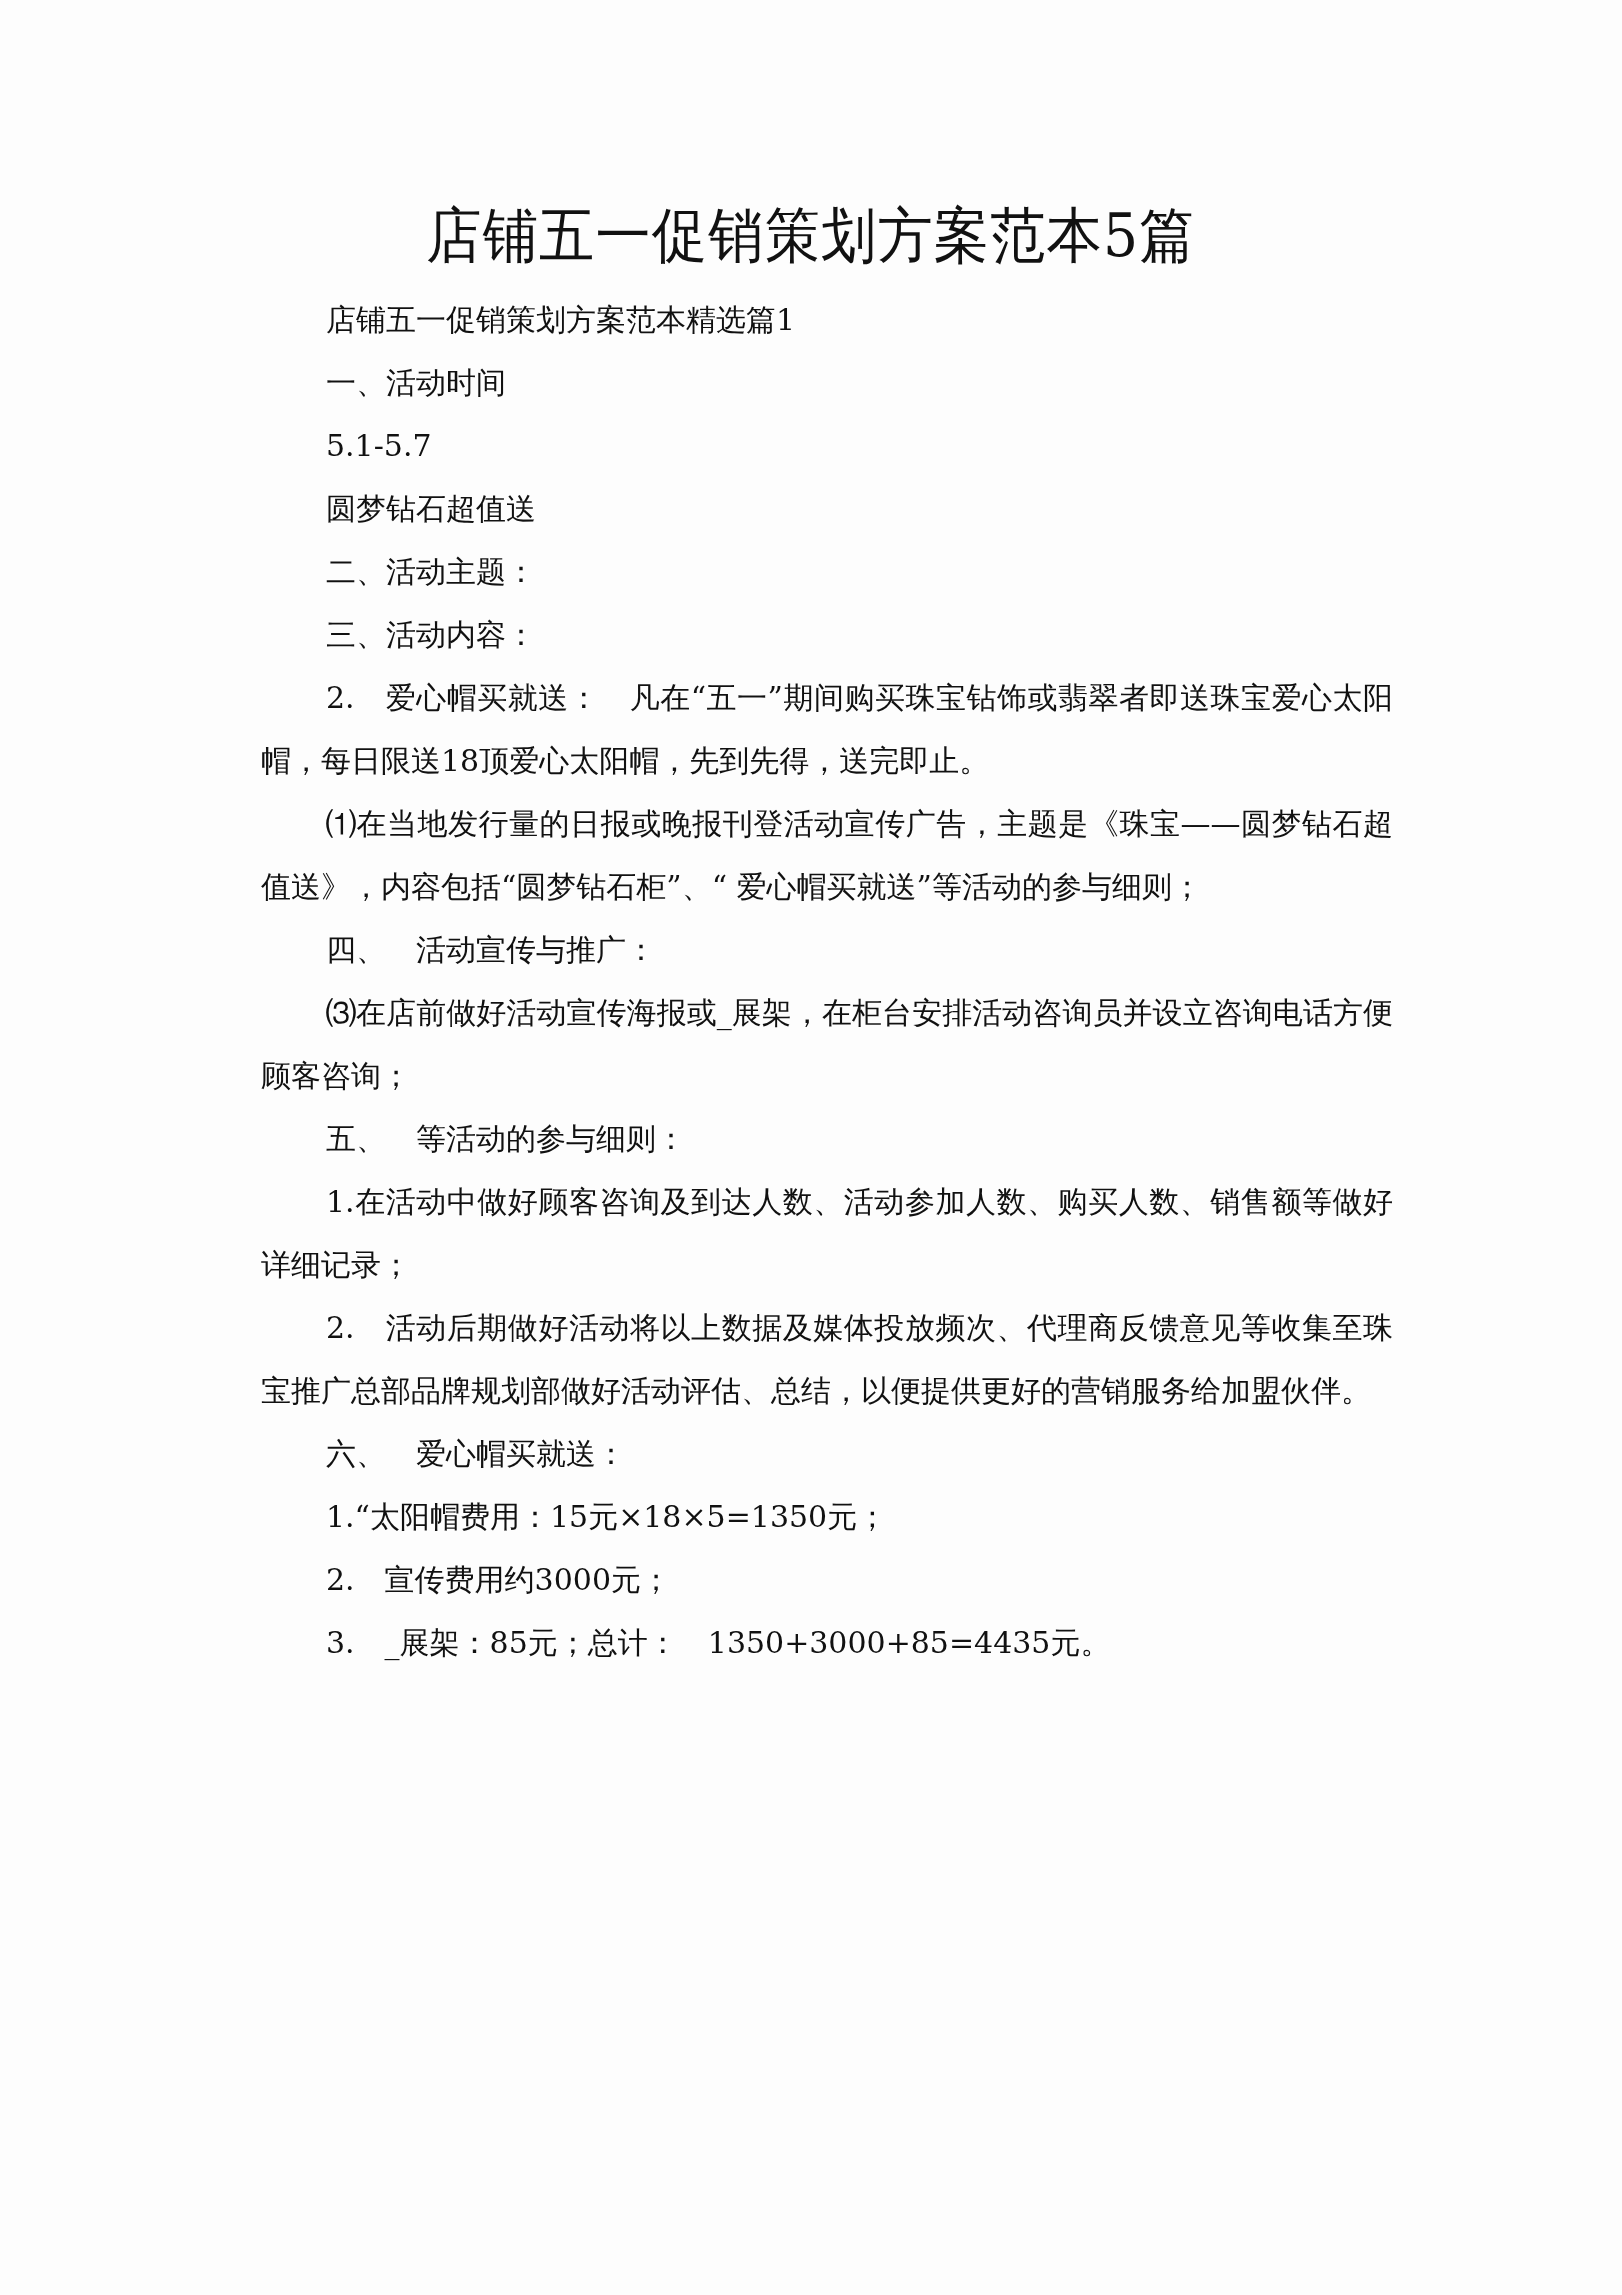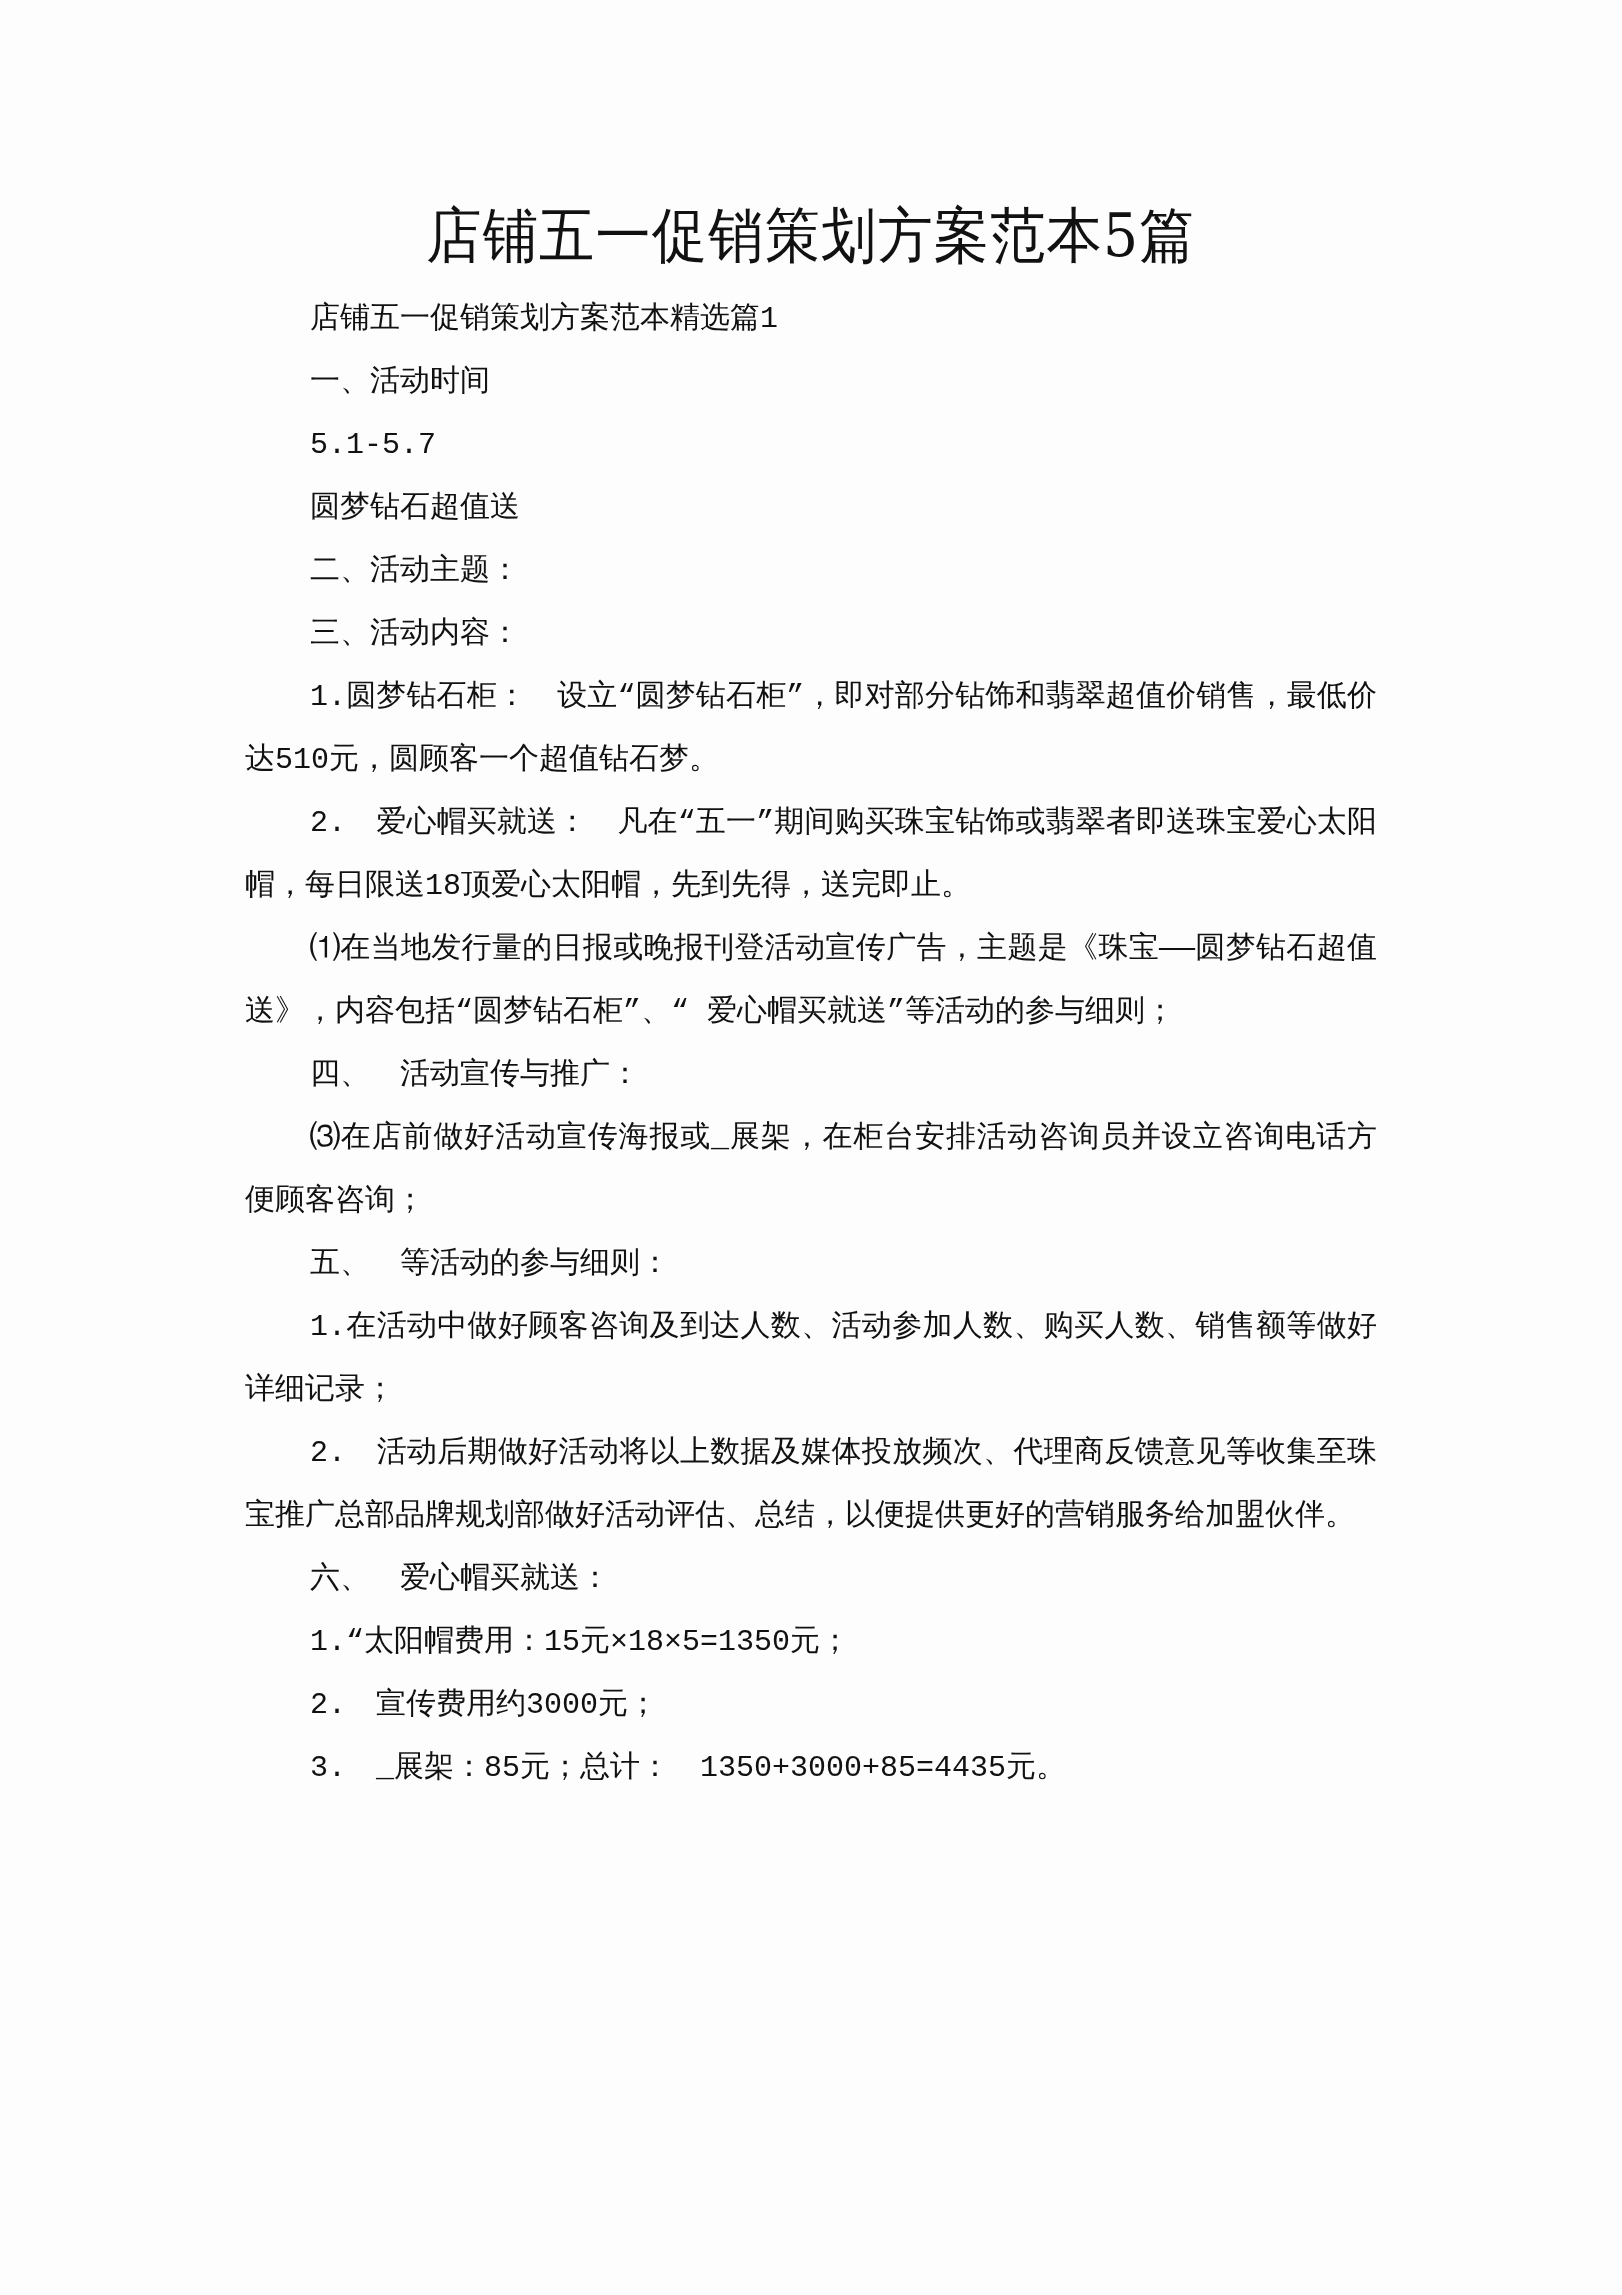--- a/index.html
+++ b/index.html
@@ -30,26 +30,25 @@
       font-size: 60px;
       line-height: 79px;
       font-weight: normal;
       letter-spacing: 1.3px;
       margin: 0;
       transform: scaleX(0.92);
       transform-origin: center;
     }
     .body {
       position: absolute;
-      left: 0;
+      left: 16px;
       top: 288px;
       width: 1132px;
       font-size: 30px;
       line-height: 63px;
-      font-family: Liberation Mono, monospace;
     }
     .para {
       margin: 0;
       text-indent: 65px;
       text-align: justify;
       text-justify: inter-character;
       white-space: normal;
       word-break: break-all;
     }
   </style>
@@ -59,21 +58,20 @@
 <div class="page">
   <h1 class="doc-title">店铺五一促销策划方案范本5篇</h1>
 
   <div class="body">
     <p class="para">店铺五一促销策划方案范本精选篇1</p>
     <p class="para">一、活动时间</p>
     <p class="para">5.1-5.7</p>
     <p class="para">圆梦钻石超值送</p>
     <p class="para">二、活动主题：</p>
     <p class="para">三、活动内容：</p>
-    <p class="para">1.圆梦钻石柜：　设立“圆梦钻石柜”，即对部分钻饰和翡翠超值价销售，最低价达510元，圆顾客一个超值钻石梦。</p>
     <p class="para">2.　爱心帽买就送：　凡在“五一”期间购买珠宝钻饰或翡翠者即送珠宝爱心太阳帽，每日限送18顶爱心太阳帽，先到先得，送完即止。</p>
     <p class="para">⑴在当地发行量的日报或晚报刊登活动宣传广告，主题是《珠宝——圆梦钻石超值送》，内容包括“圆梦钻石柜”、“ 爱心帽买就送”等活动的参与细则；</p>
     <p class="para">四、　活动宣传与推广：</p>
     <p class="para">⑶在店前做好活动宣传海报或_展架，在柜台安排活动咨询员并设立咨询电话方便顾客咨询；</p>
     <p class="para">五、　等活动的参与细则：</p>
     <p class="para">1.在活动中做好顾客咨询及到达人数、活动参加人数、购买人数、销售额等做好详细记录；</p>
     <p class="para">2.　活动后期做好活动将以上数据及媒体投放频次、代理商反馈意见等收集至珠宝推广总部品牌规划部做好活动评估、总结，以便提供更好的营销服务给加盟伙伴。</p>
     <p class="para">六、　爱心帽买就送：</p>
     <p class="para">1.“太阳帽费用：15元×18×5=1350元；</p>
     <p class="para">2.　宣传费用约3000元；</p>

